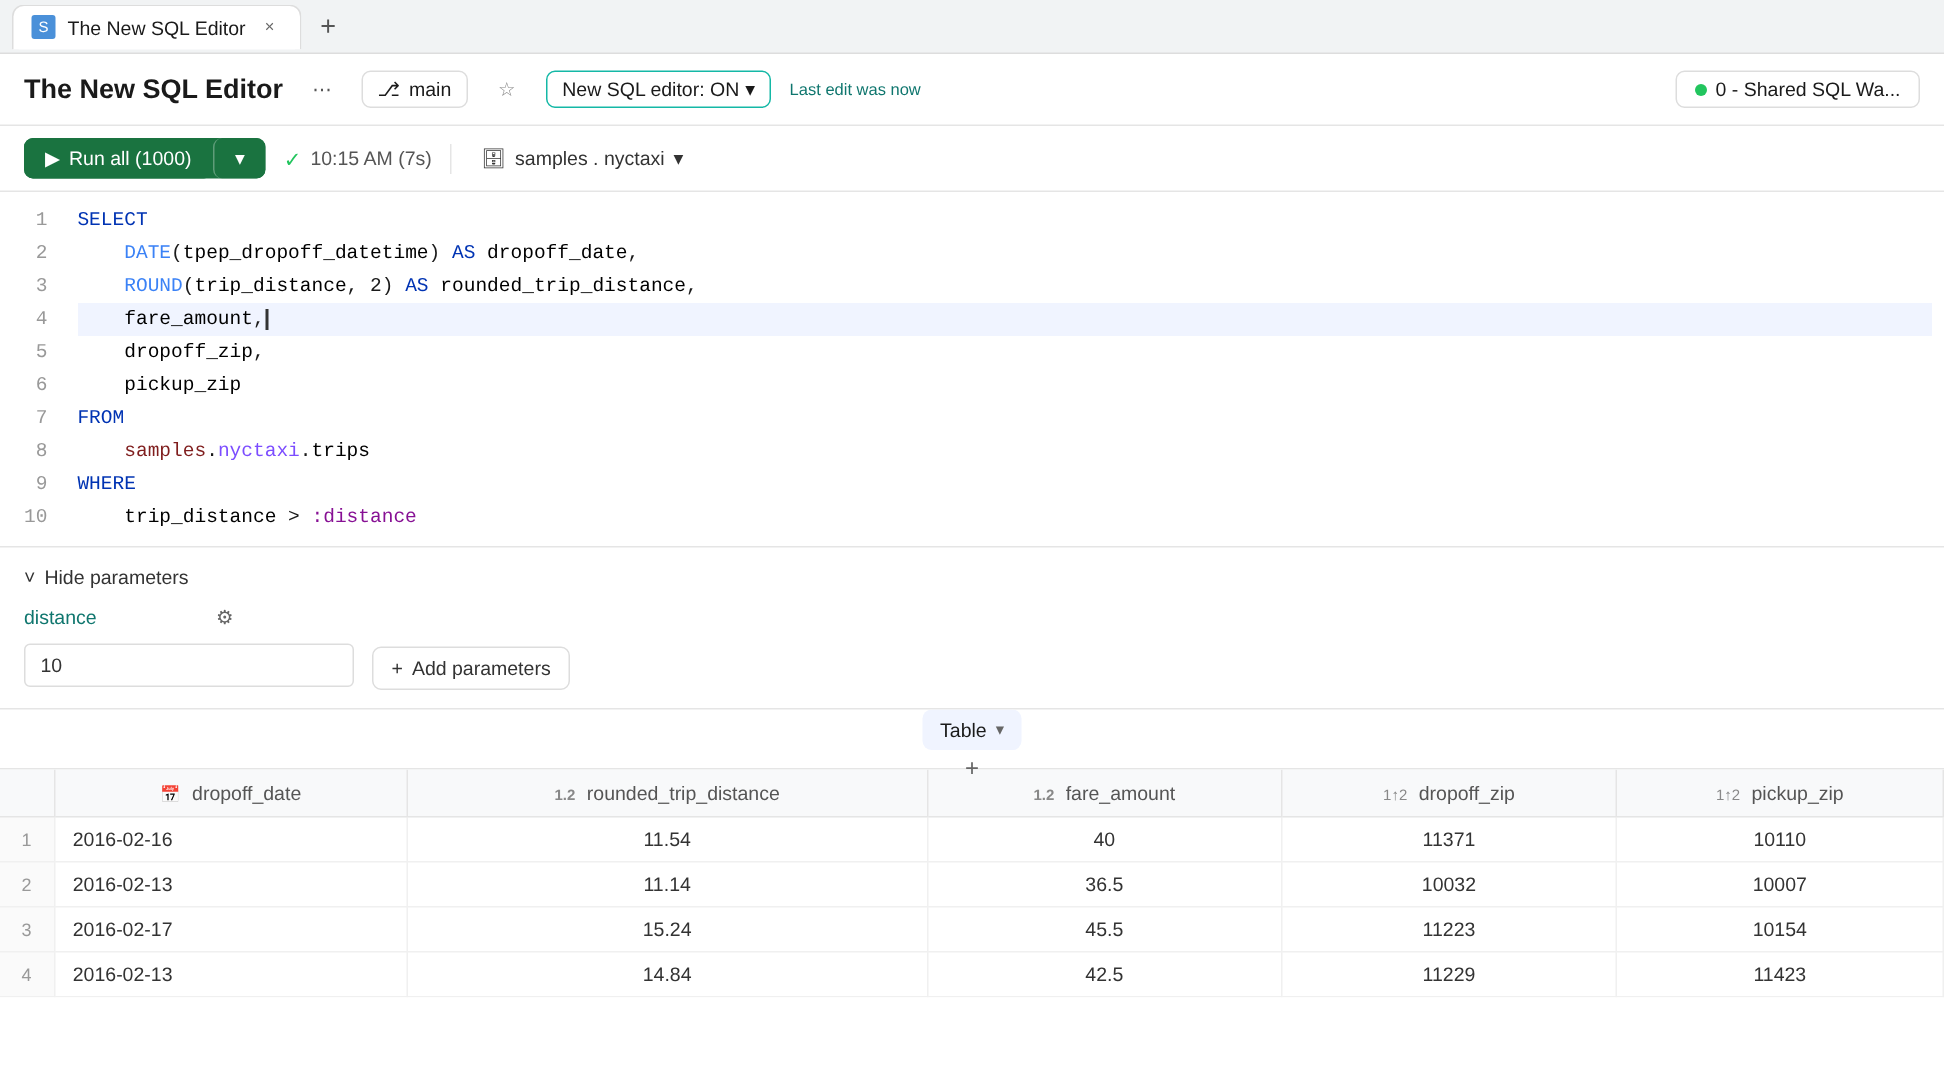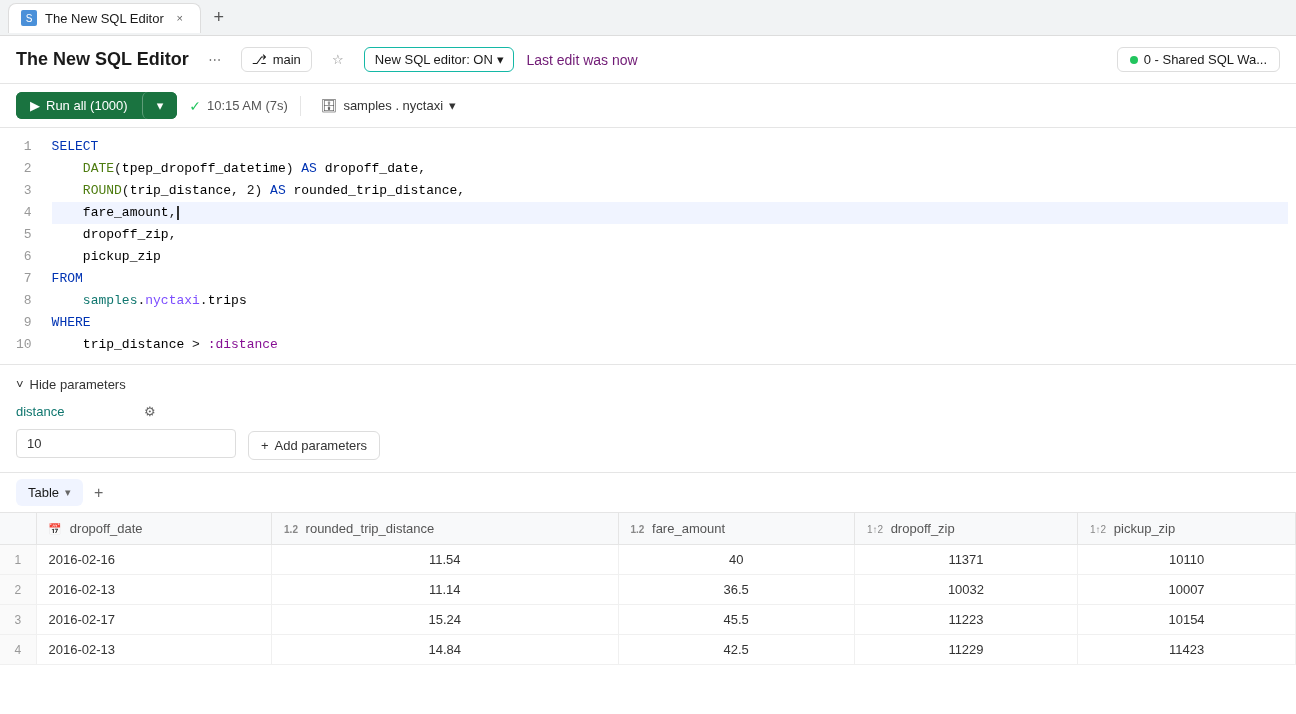--- a/index.html
+++ b/index.html
@@ -12,65 +12,65 @@
     .tab-close { width: 16px; height: 16px; border-radius: 50%; display: flex; align-items: center; justify-content: center; cursor: pointer; font-size: 11px; color: #666; }
     .new-tab-btn { width: 28px; height: 28px; display: flex; align-items: center; justify-content: center; border-radius: 50%; cursor: pointer; font-size: 18px; color: #555; margin-left: 4px; }
 
     
     .app-header { display: flex; align-items: center; padding: 0 16px; height: 48px; border-bottom: 1px solid #e5e5e5; gap: 12px; }
     .app-title { font-size: 18px; font-weight: 600; color: #1a1a1a; }
     .header-menu-btn { width: 28px; height: 28px; display: flex; align-items: center; justify-content: center; border-radius: 4px; cursor: pointer; color: #555; }
     .branch-btn { display: flex; align-items: center; gap: 6px; padding: 4px 10px; border: 1px solid #ddd; border-radius: 6px; cursor: pointer; font-size: 13px; }
     .star-btn { width: 28px; height: 28px; display: flex; align-items: center; justify-content: center; cursor: pointer; color: #888; }
     .editor-mode-btn { display: flex; align-items: center; gap: 4px; padding: 4px 10px; border: 1px solid #14b8a6; border-radius: 6px; cursor: pointer; font-size: 13px; background: #fff; }
-    .last-edit { font-size: 14px; color: #701a75; cursor: pointer; text-decoration: none; }
+    .last-edit { font-size: 11px; color: #0f766e; cursor: pointer; text-decoration: none; }
     .header-right { margin-left: auto; display: flex; align-items: flex-start; gap: 8px; }
     .shared-btn { display: flex; align-items: center; gap: 6px; padding: 4px 12px; border: 1px solid #ddd; border-radius: 6px; font-size: 13px; cursor: pointer; }
     .status-dot { width: 8px; height: 8px; border-radius: 50%; background: #22c55e; }
 
     
     .toolbar { display: flex; align-items: center; padding: 8px 16px; gap: 12px; border-bottom: 1px solid #e5e5e5; }
     .run-btn { display: flex; align-items: center; gap: 6px; padding: 6px 14px; background: #1a7340; color: white; border: none; border-radius: 6px; cursor: pointer; font-size: 13px; font-weight: 500; position: relative; }
     .run-btn-group { display: flex; align-items: center; background: #1a7340; border-radius: 6px; }
     .saved-status { display: flex; align-items: center; gap: 6px; font-size: 13px; color: #555; }
     .saved-check { color: #22c55e; font-size: 14px; }
     .db-selector { display: flex; align-items: center; gap: 6px; font-size: 13px; color: #333; cursor: pointer; padding: 4px 8px; border-radius: 4px; }
 
     
     .editor-container { background: #fff; padding: 0; border-bottom: 1px solid #e5e5e5; }
     .code-area { display: flex; font-family: 'Monaco', 'Menlo', 'Courier New', monospace; font-size: 13px; line-height: 22px; padding: 8px 0; }
     .line-numbers { padding: 0 12px 0 16px; color: #999; user-select: none; text-align: right; min-width: 40px; }
     .line-numbers div { line-height: 22px; }
     .code-content { flex: 1; padding: 0 8px; }
     .code-line { line-height: 22px; white-space: pre; }
     .kw { color: #0033b3; font-weight: 500; }
-    .fn { color: #4d7c0f; }
+    .fn { color: #3b82f6; }
     .param { color: #871094; }
     .col { color: #000000; }
     .cursor-line { background: #f0f4ff; }
 
     
     .params-section { padding: 12px 16px; border-bottom: 1px solid #e5e5e5; }
     .hide-params-btn { display: flex; align-items: center; gap: 6px; cursor: pointer; font-size: 13px; color: #333; margin-bottom: 12px; }
     .param-row { display: flex; align-items: center; gap: 8px; margin-bottom: 8px; }
     .param-label { font-size: 13px; color: #0f766e; font-weight: 500; width: 120px; }
     .param-gear { cursor: pointer; color: #666; }
     .param-input { border: 1px solid #ddd; border-radius: 4px; padding: 6px 10px; font-size: 13px; width: 220px; color: #333; }
     .add-param-btn { display: flex; align-items: center; gap: 6px; padding: 6px 12px; border: 1px solid #ddd; border-radius: 6px; cursor: pointer; font-size: 13px; color: #333; background: #fff; margin-top: 4px; }
 
     
     .results-section { flex: 1; overflow: hidden; }
-    .results-tabs { display: flex; align-items: center; padding: 0 16px; border-bottom: 1px solid #e5e5e5; height: 40px; gap: 4px; }
+    .results-tabs { display: flex; align-items: center; padding: 0 16px; border-bottom: 1px solid #e5e5e5; height: 40px; gap: 4px; flex-direction: column; }
     .results-tab { display: flex; align-items: center; gap: 6px; padding: 6px 12px; font-size: 13px; cursor: pointer; border-radius: 6px; }
     .results-tab.active { background: #f0f4ff; color: #1a1a1a; font-weight: 500; }
     .tab-chevron { color: #666; font-size: 11px; }
     .add-tab-btn { width: 24px; height: 24px; display: flex; align-items: center; justify-content: center; border-radius: 4px; cursor: pointer; color: #666; font-size: 16px; }
 
     .data-table { width: 100%; border-collapse: collapse; font-size: 13px; }
-    .data-table th { background: #f8f9fa; border-bottom: 1px solid #e5e5e5; border-right: 1px solid #e5e5e5; padding: 8px 12px; text-align: left; font-weight: 500; color: #555; white-space: nowrap; }
+    .data-table th { background: #f8f9fa; border-bottom: 1px solid #e5e5e5; border-right: 1px solid #e5e5e5; padding: 8px 12px; text-align: center; font-weight: 500; color: #555; white-space: nowrap; }
     .data-table th:first-child { width: 36px; text-align: center; }
     .data-table td { border-bottom: 1px solid #f0f0f0; border-right: 1px solid #f0f0f0; padding: 7px 12px; color: #333; }
     .data-table td:first-child { text-align: center; color: #999; font-size: 12px; background: #fafafa; }
     .data-table td.num { text-align: center; }
     .col-icon { margin-right: 4px; color: #888; font-size: 11px; }
     .table-container { overflow: auto; max-height: 160px; }
   </style>
 </head>
 <body>
 
@@ -139,21 +139,21 @@
       <div>10</div>
     </div>
     <div class="code-content">
       <div class="code-line"><span class="kw">SELECT</span></div>
       <div class="code-line">    <span class="fn">DATE</span>(<span class="col">tpep_dropoff_datetime</span>) <span class="kw">AS</span> <span class="col">dropoff_date</span>,</div>
       <div class="code-line">    <span class="fn">ROUND</span>(<span class="col">trip_distance</span>, 2) <span class="kw">AS</span> <span class="col">rounded_trip_distance</span>,</div>
       <div class="code-line cursor-line">    <span class="col">fare_amount</span>,<span style="display:inline-block;width:2px;height:14px;background:#333;vertical-align:middle;margin-left:1px;"></span></div>
       <div class="code-line">    <span class="col">dropoff_zip</span>,</div>
       <div class="code-line">    <span class="col">pickup_zip</span></div>
       <div class="code-line"><span class="kw">FROM</span></div>
-      <div class="code-line">    <span style="color:#0f766e">samples</span>.<span style="color:#7c4dff">nyctaxi</span>.<span class="col">trips</span></div>
+      <div class="code-line">    <span style="color:#7f1d1d">samples</span>.<span style="color:#7c4dff">nyctaxi</span>.<span class="col">trips</span></div>
       <div class="code-line"><span class="kw">WHERE</span></div>
       <div class="code-line">    <span class="col">trip_distance</span> &gt; <span class="param">:distance</span></div>
     </div>
   </div>
 </div>
 
 <div class="params-section">
   <div class="hide-params-btn">
     <span>˅</span>
     <span>Hide parameters</span>

